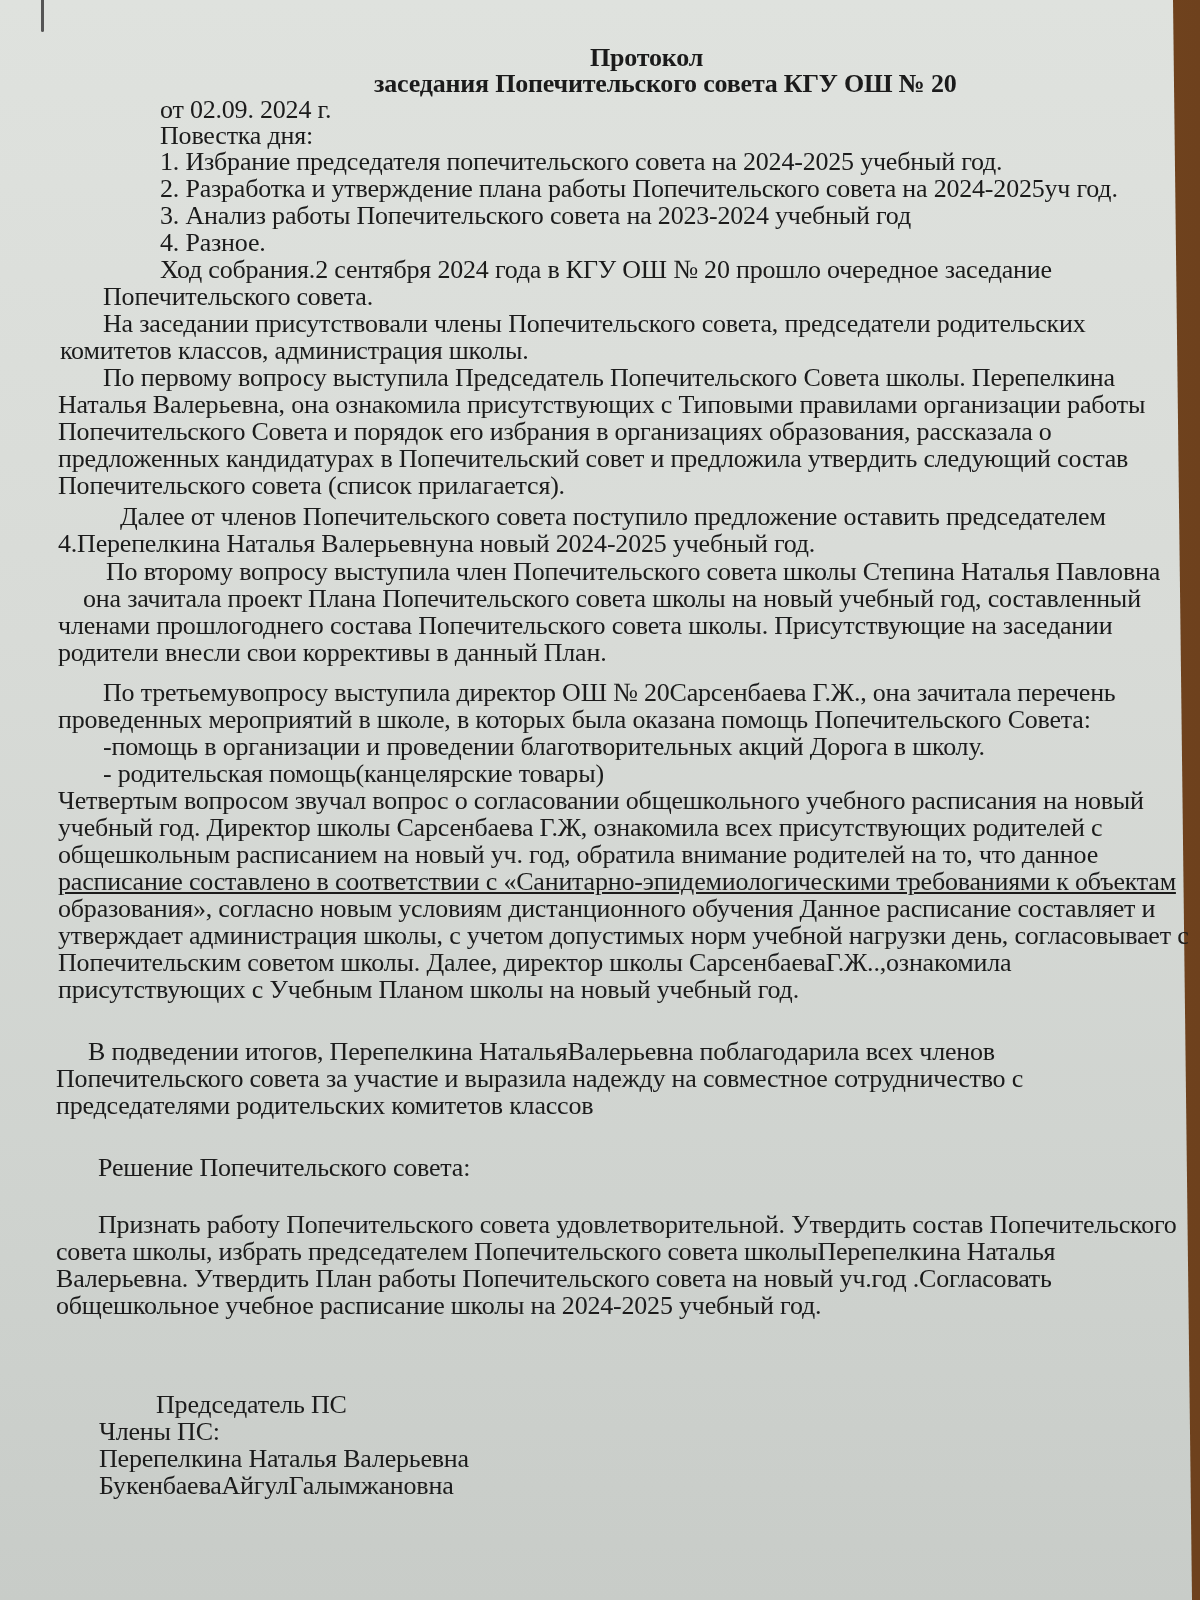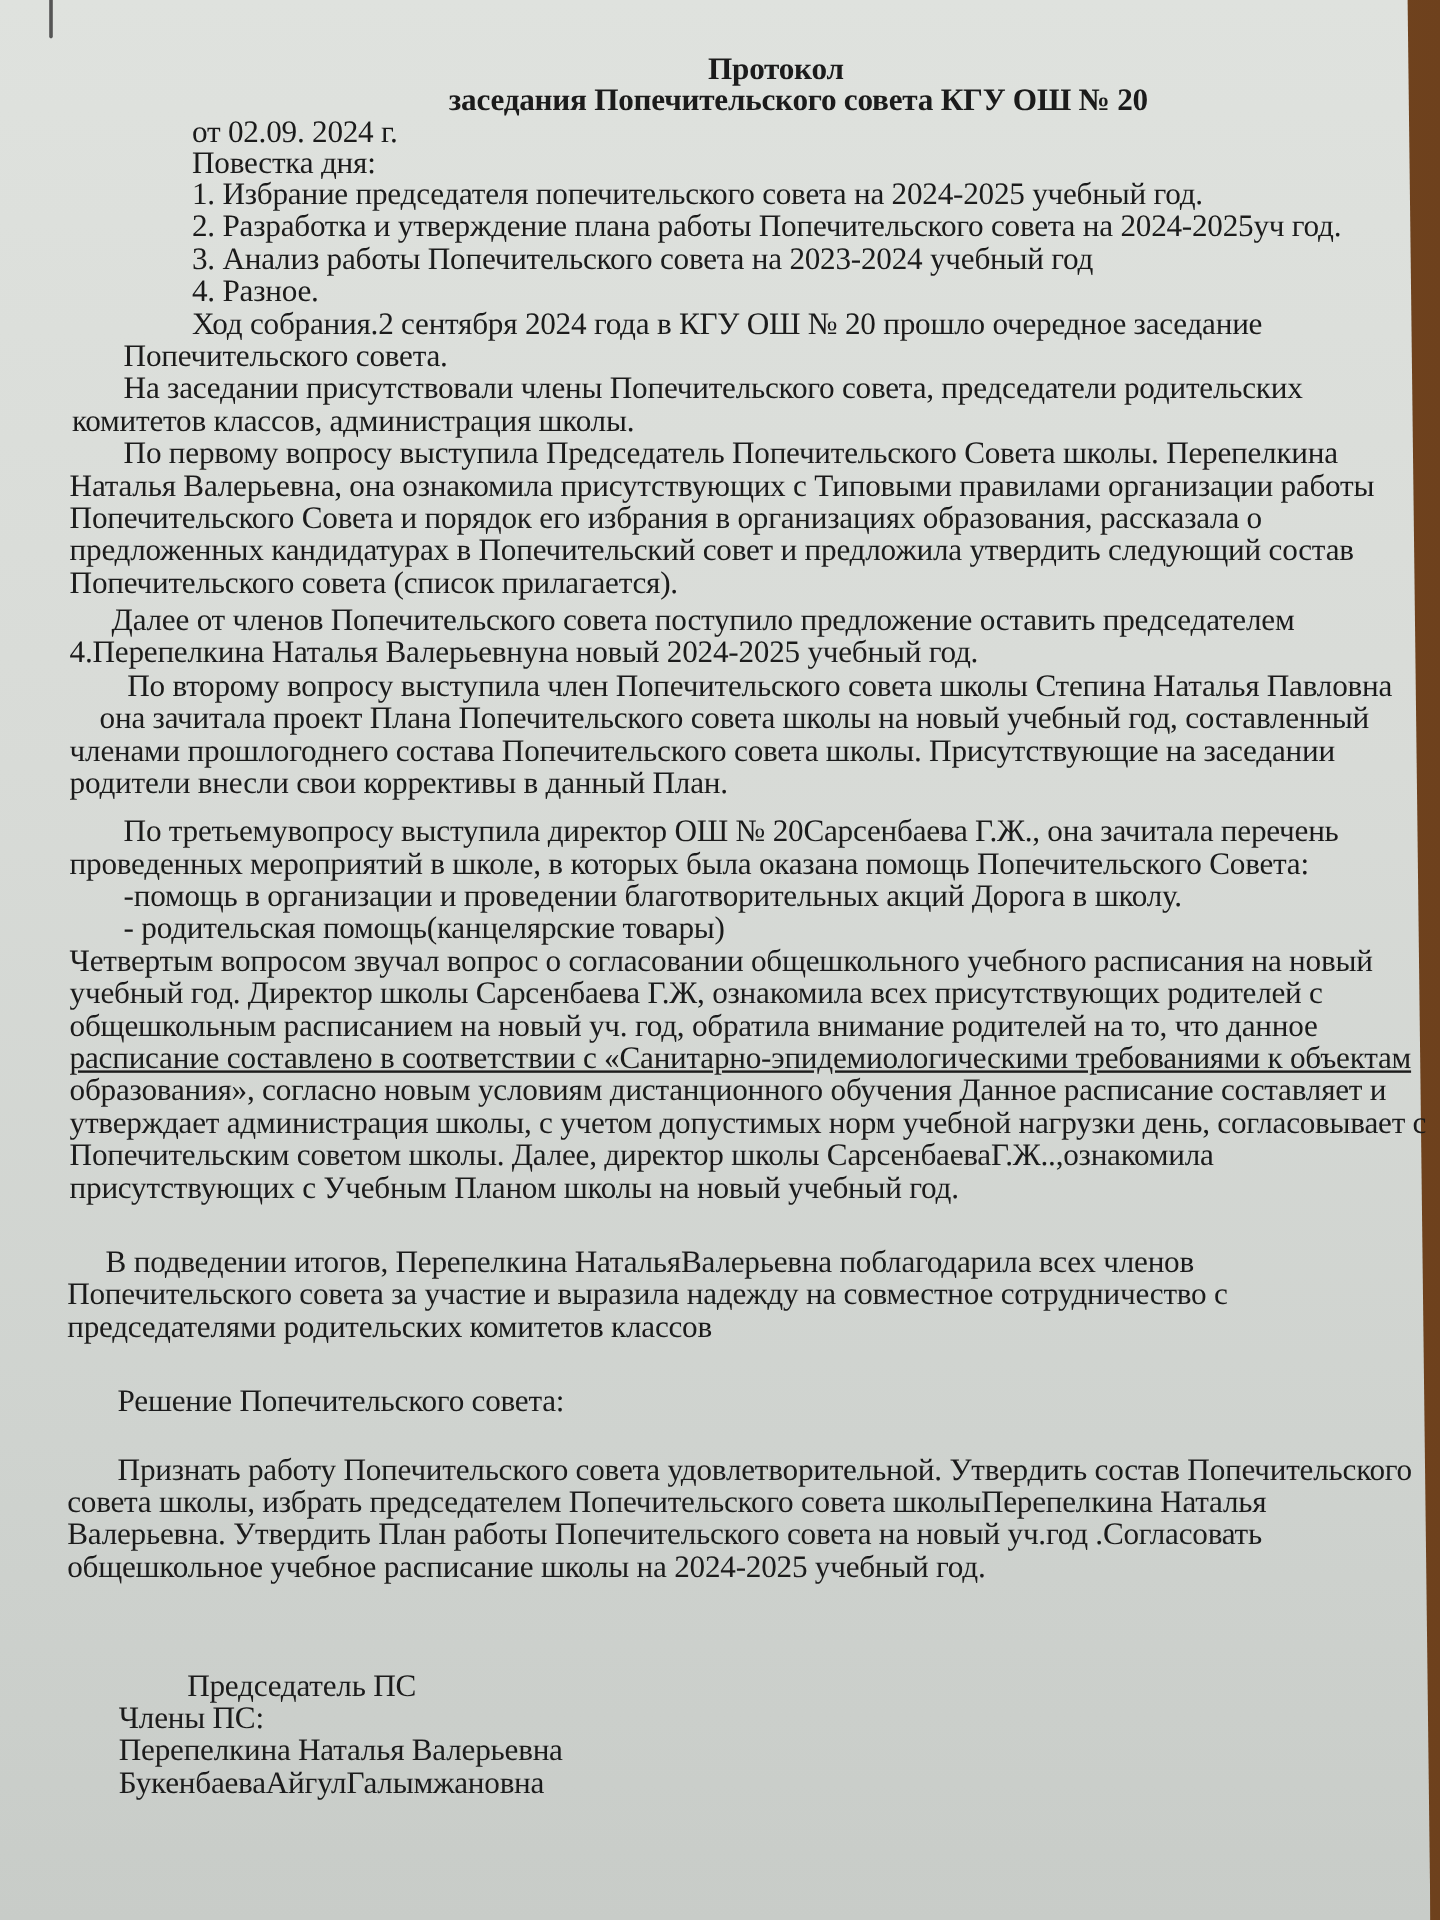--- a/index.html
+++ b/index.html
@@ -58,21 +58,21 @@
   <div class="line" style="left:60px;top:339px;">комитетов классов, администрация школы.</div>
 
   <div class="line" style="left:103px;top:366px;text-align:center;">
     <span class="b">По первому вопросу</span><span> выступила Председатель Попечительского Совета школы.  Перепелкина</span>
   </div>
   <div class="line" style="left:58px;top:393px;">Наталья   Валерьевна, она ознакомила присутствующих с Типовыми правилами организации работы</div>
   <div class="line" style="left:58px;top:420px;">Попечительского Совета и порядок его избрания в организациях образования, рассказала о</div>
   <div class="line" style="left:58px;top:447px;">предложенных кандидатурах в Попечительский совет и предложила утвердить следующий состав</div>
   <div class="line" style="left:58px;top:474px;">Попечительского совета (список прилагается).</div>
 
-  <div class="line" style="left:93px;top:505px;text-align:center;">Далее от членов Попечительского совета поступило предложение оставить председателем</div>
+  <div class="line" style="left:120px;top:505px;text-align:center;">Далее от членов Попечительского совета поступило предложение оставить председателем</div>
   <div class="line" style="left:58px;top:532px;">4.Перепелкина  Наталья   Валерьевнуна новый 2024-2025 учебный год.</div>
 
   <div class="line" style="left:106px;top:560px;">
     <span class="b">По второму  вопросу</span><span> выступила член Попечительского совета школы Степина  Наталья Павловна</span>
   </div>
   <div class="line" style="left:58px;top:587px;margin-left:25px;">она зачитала проект Плана Попечительского совета школы на новый учебный год, составленный</div>
   <div class="line" style="left:58px;top:614px;">членами прошлогоднего состава Попечительского совета школы. Присутствующие на заседании</div>
   <div class="line" style="left:58px;top:641px;">родители внесли свои коррективы в данный План.</div>
 
   <div class="line" style="left:103px;top:681px;">

